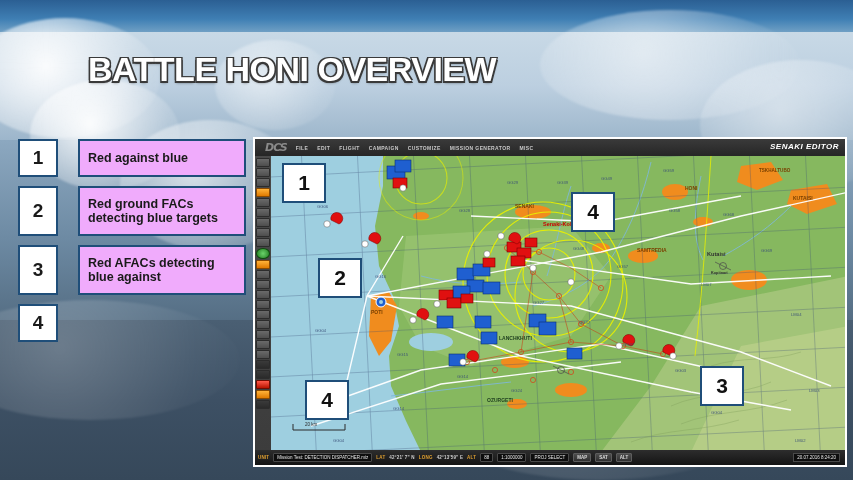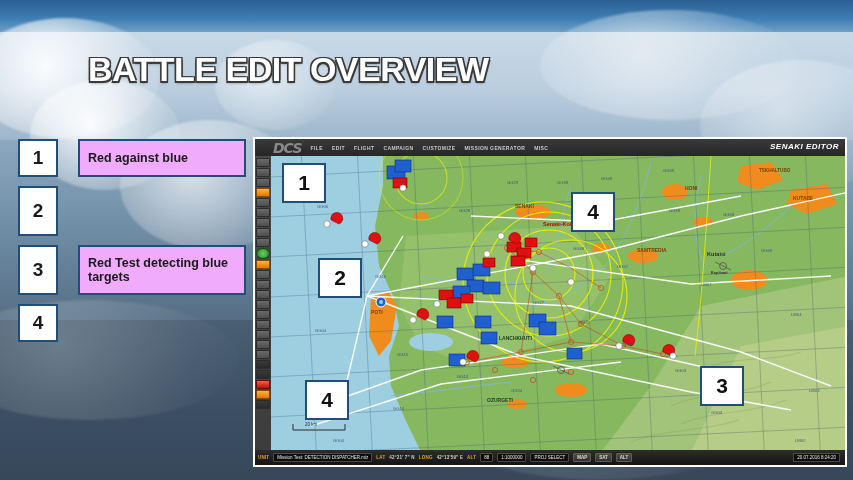--- a/index.html
+++ b/index.html
@@ -72,21 +72,21 @@
   #editor-window {
     position: absolute; left: 253px; top: 137px; width: 594px; height: 330px;
     background: #1b1b1b; border: 2px solid #ffffff; overflow: hidden;
   }
   #menubar {
     position: absolute; left: 0; top: 0; width: 100%; height: 17px;
     background: linear-gradient(180deg, #3a3a3a 0%, #262626 100%);
     display: flex; align-items: center;
   }
   #dcs-logo {
-    margin-left: 18px; font-size: 14px; font-weight: bold; font-style: italic;
+    margin-left: 10px; font-size: 11px; font-weight: bold; font-style: italic;
     color: #8a8a8a; letter-spacing: -1px; font-family: "DejaVu Sans", sans-serif;
   }
   .menu-item {
     margin-left: 9px; font-size: 5px; font-weight: bold; color: #c9c9c9;
     letter-spacing: .4px; white-space: nowrap;
   }
   #mission-editor-label {
     position: absolute; right: 6px; top: 3px;
     font-size: 8px; font-weight: bold; font-style: italic; color: #ffffff; letter-spacing: .5px;
   }
@@ -156,33 +156,34 @@
   <div class="cloud c1"></div>
   <div class="cloud c2"></div>
   <div class="cloud c3"></div>
   <div class="cloud c4"></div>
   <div class="cloud c5"></div>
   <div class="cloud c6"></div>
   <div class="cloud c7"></div>
   <div class="cloud c8"></div>
 </div>
 
-<div id="page-title">BATTLE EDIT OVERVIEW</div>
+<div id="page-title">BATTLE HONI OVERVIEW</div>
 
 <div id="legend">
   <div class="legend-row">
     <div class="legend-num">1</div>
     <div class="legend-text">Red against blue</div>
   </div>
   <div class="legend-row tall">
     <div class="legend-num">2</div>
+    <div class="legend-text">Red ground FACs detecting blue targets</div>
   </div>
   <div class="legend-row tall">
     <div class="legend-num">3</div>
-    <div class="legend-text">Red Test detecting blue targets</div>
+    <div class="legend-text">Red AFACs detecting blue against</div>
   </div>
   <div class="legend-row">
     <div class="legend-num">4</div>
   </div>
 </div>
 
 <div id="editor-window">
 
   <div id="menubar">
     <span id="dcs-logo">DCS</span>

